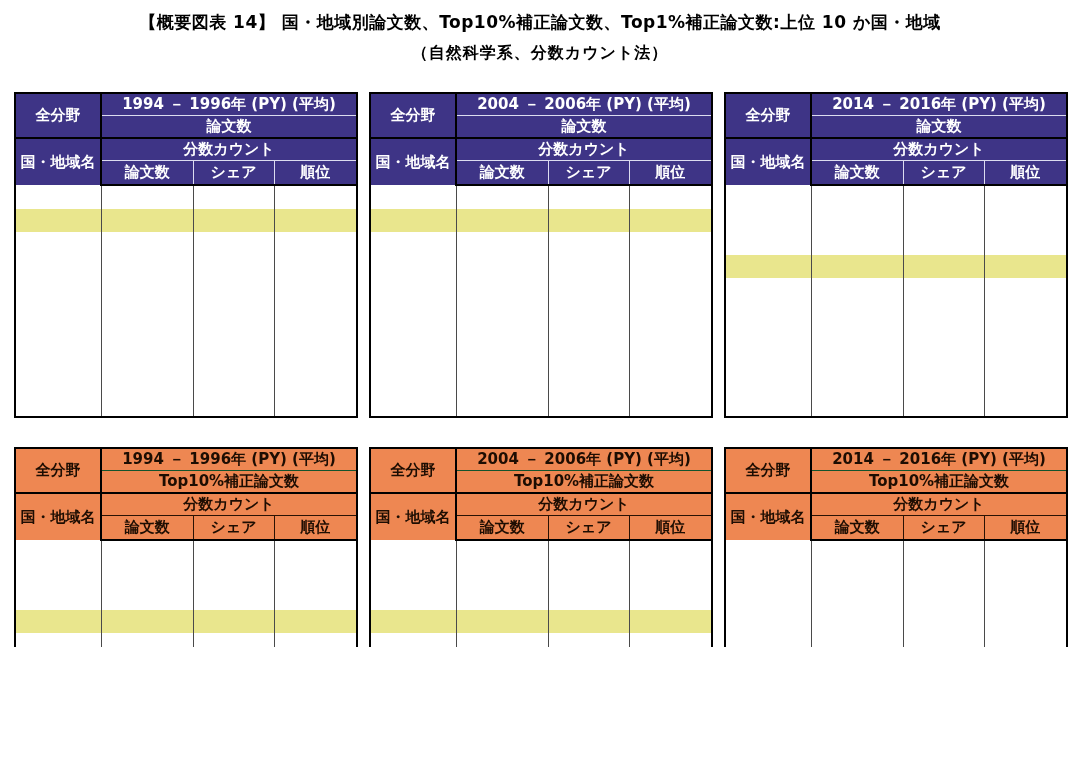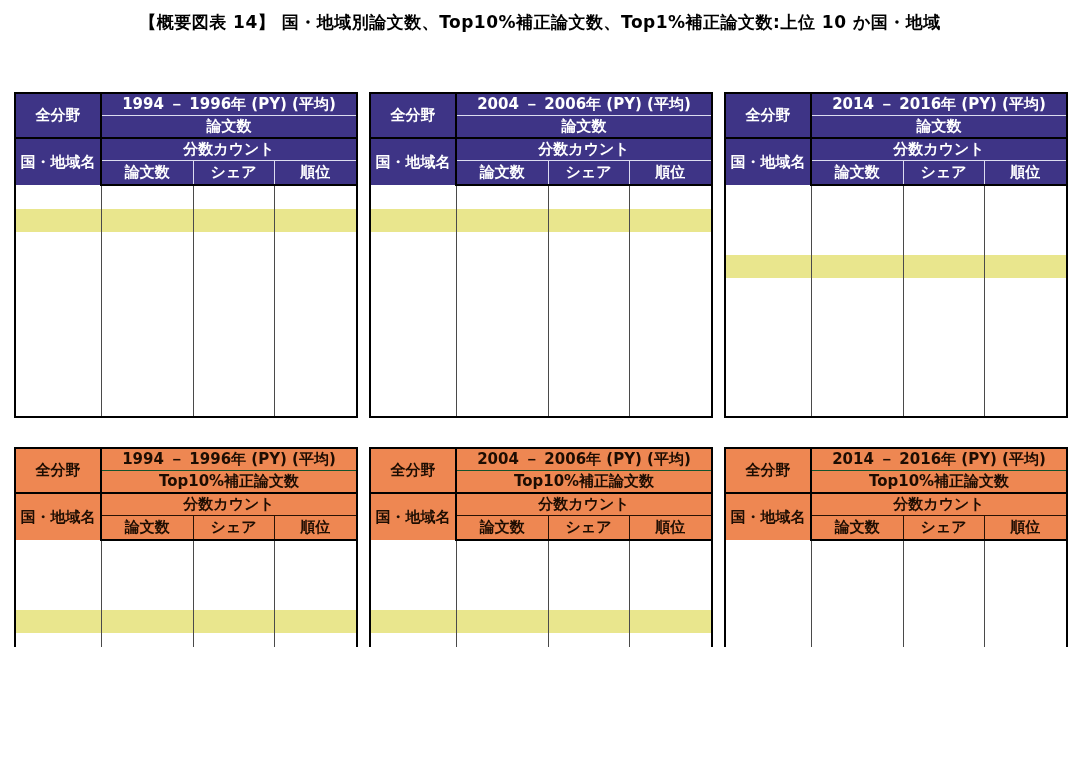--- a/index.html
+++ b/index.html
@@ -47,20 +47,21 @@
 
   .watermark { position:absolute; left:884px; top:680px; display:flex; align-items:center; z-index:5; pointer-events:none; }
   .wm-text { font-size:44px; font-weight:bold; color:rgba(255,255,255,0.85);
              text-shadow:0 0 2px rgba(130,130,130,0.55); letter-spacing:2px; line-height:70px; }
 </style>
 </head>
 <body>
 
 <div class="page">
   <div class="title">【概要図表 14】 国・地域別論文数、Top10%補正論文数、Top1%補正論文数:上位 10 か国・地域</div>
+  <div class="subtitle">（自然科学系、分数カウント法）</div>
 
   <div class="grid" id="tables-grid">
   <table class="rank-table navy">
     <colgroup>
           <col class="c-name">
           <col class="c-papers">
           <col class="c-share">
           <col class="c-rank">
         </colgroup>
     <thead>

